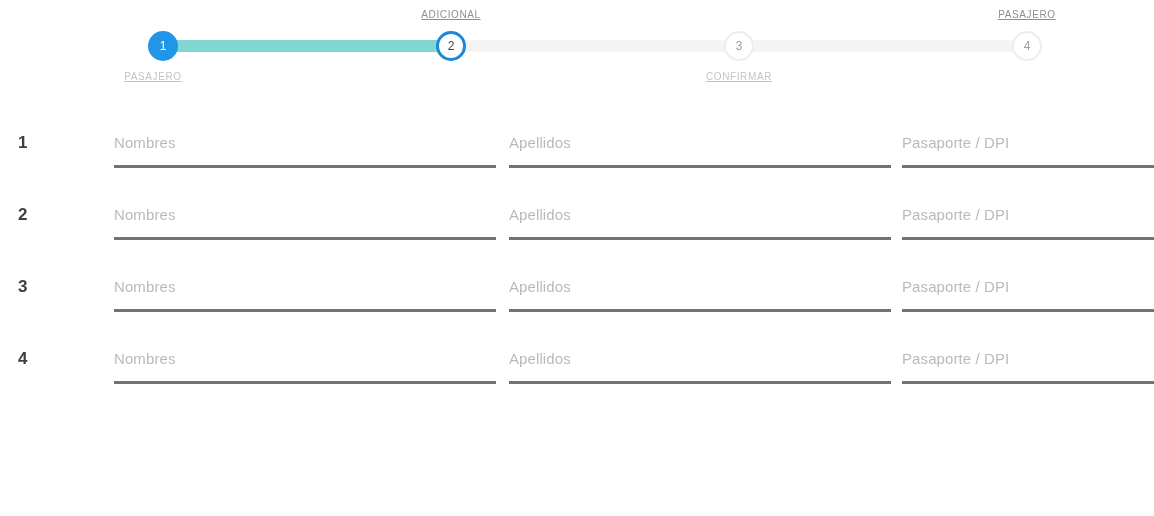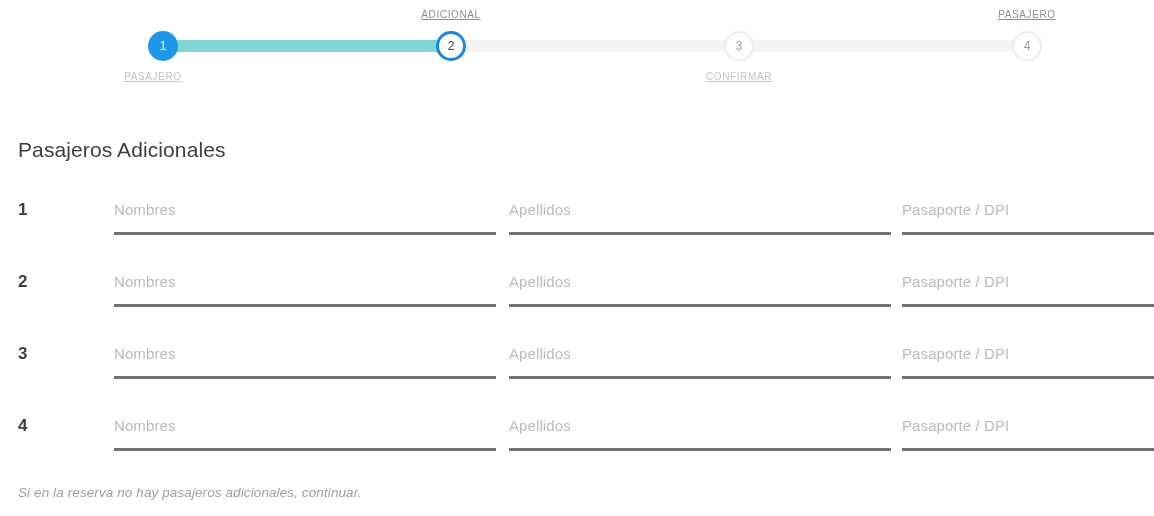--- a/index.html
+++ b/index.html
@@ -178,21 +178,20 @@
   </div>
   <div class="node-label below" style="left:679px; width:120px;">CONFIRMAR</div>
 
   <div class="node pending" style="left:1012px;">
     <span>4</span>
   </div>
   <div class="node-label above strong" style="left:967px; width:120px;">PASAJERO</div>
 </div>
 
 <div class="content">
-  <h1 class="page-title">Pasajeros Adicionales</h1>
 
   <div class="rows">
 
     <div class="prow">
       <div class="pnum">1</div>
       <div class="field f-nombres">
         <span class="ph">Nombres</span>
         <input type="text" value="" style="">
       </div>
       <div class="field f-apellidos">
@@ -248,14 +247,13 @@
         <input type="text" value="" style="">
       </div>
       <div class="field f-pasaporte">
         <span class="ph">Pasaporte / DPI</span>
         <input type="text" value="" style="">
       </div>
     </div>
 
   </div>
 
-  <div class="note">Si en la reserva no hay pasajeros adicionales, continuar.</div>
 </div>
 
 </body></html>

